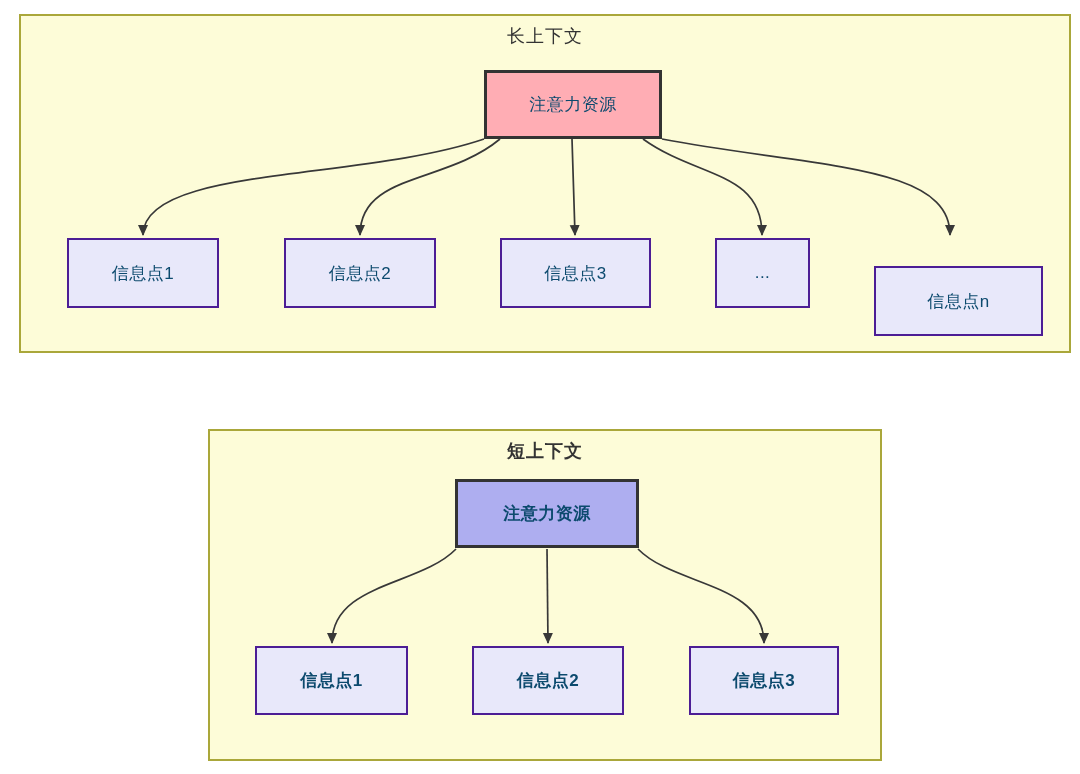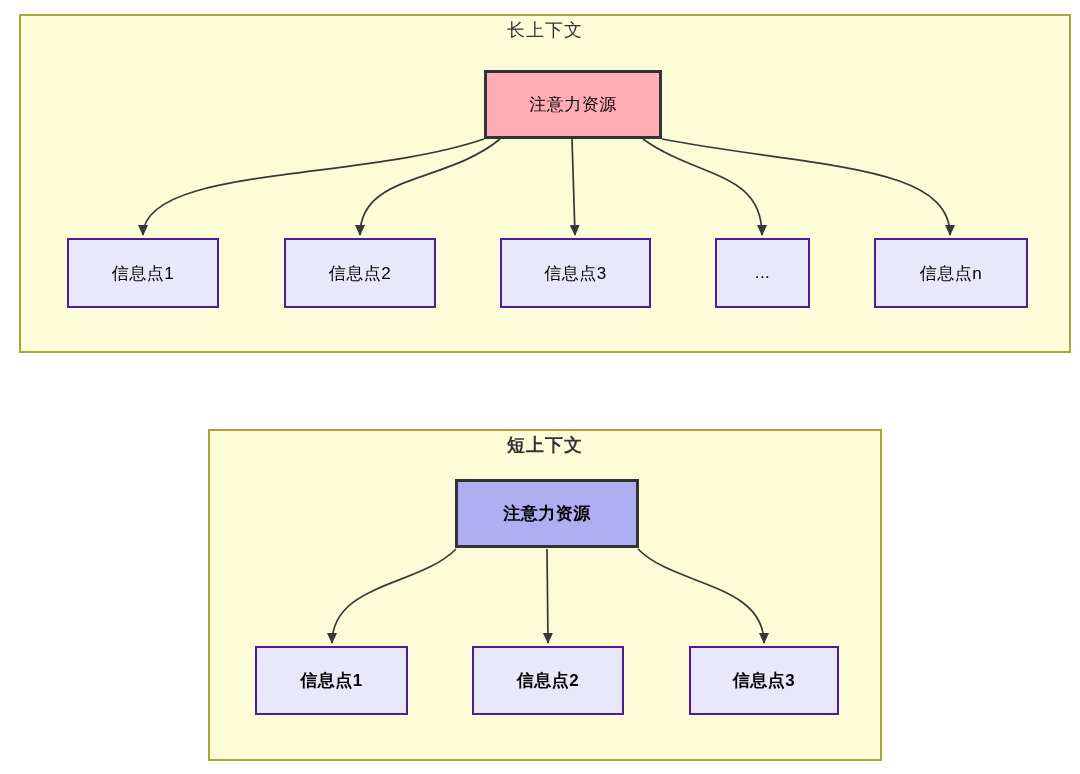--- a/index.html
+++ b/index.html
@@ -14,56 +14,56 @@
   .panel {
     position: absolute;
     background: #fdfcd8;
     border: 2px solid #aaa73a;
     box-sizing: border-box;
   }
   #panel-long  { left: 19px;  top: 14px;  width: 1052px; height: 339px; }
   #panel-short { left: 208px; top: 429px; width: 674px;  height: 332px; font-weight: bold; }
   .panel-title {
     position: absolute;
-    top: 2px; left: 0; right: 0;
+    top: 8px; left: 0; right: 0;
     text-align: center;
     font-size: 18px;
     letter-spacing: 1px;
     color: #333333;
   }
   .edges {
     position: absolute;
     left: 0; top: 0;
     width: 100%; height: 100%;
     pointer-events: none;
   }
   .node {
     position: absolute;
     box-sizing: border-box;
     display: flex;
     align-items: center;
     justify-content: center;
     font-size: 17px;
-    color: #000000;
+    color: #0c4a6e;
     letter-spacing: 0.5px;
   }
   .root { border: 3px solid #333333; }
   #root-long  { left: 463px; top: 54px; width: 178px; height: 69px; background: #ffadb4; }
   #root-short { left: 245px; top: 48px; width: 184px; height: 69px; background: #aeaef0; }
   .child {
     background: #e8e8fa;
     border: 2px solid #4c1d95;
   }
   #panel-long  .child { top: 222px; height: 70px; }
   #panel-short .child { top: 215px; height: 69px; }
   .lc1 { left: 46px;  width: 152px; }
   .lc2 { left: 263px; width: 152px; }
   .lc3 { left: 479px; width: 151px; }
   .lc4 { left: 694px; width: 95px;  }
-  .lc5 { left: 853px; width: 154px; }
+  .lc5 { left: 853px; width: 169px; margin-top: 28px; }
   .sc1 { left: 45px;  width: 153px; }
   .sc2 { left: 262px; width: 152px; }
   .sc3 { left: 479px; width: 150px; }
 </style>
 </head>
 <body>
 
 <div id="panel-long" class="panel">
   <div class="panel-title">长上下文</div>
 

